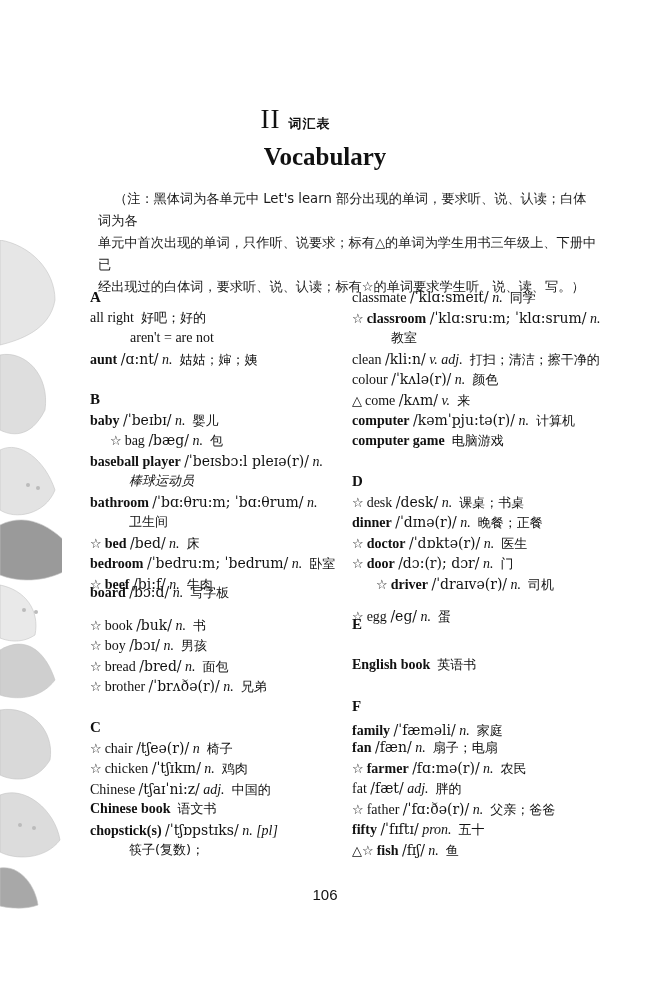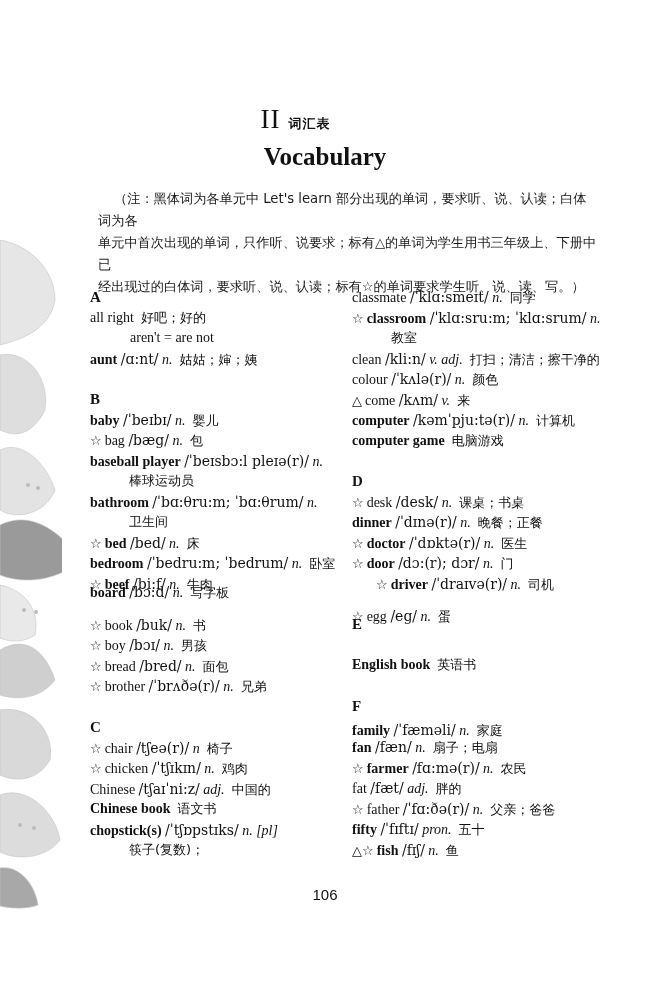--- a/index.html
+++ b/index.html
@@ -77,23 +77,23 @@
   <p>经出现过的白体词，要求听、说、认读；标有☆的单词要求学生听、说、读、写。）</p>
 </div>
 
 <div id="colLeft" class="col left" style="top:0;height:983px">
     <div class="line letter" style="top: 287px;">A</div>
     <div class="line" style="top: 307.5px;"><span>all right</span>&nbsp;&nbsp;<span class="cn">好吧；好的</span></div>
     <div class="line" style="top: 328px; margin-left: 40px;"><span>aren't = are not</span></div>
     <div class="line" style="top: 348.5px;"><span class="hw-bold">aunt</span> <span class="phon">/ɑ:nt/</span> <span class="pos">n.</span>&nbsp;&nbsp;<span class="cn">姑姑；婶；姨</span></div>
     <div class="line letter" style="top: 389px;">B</div>
     <div class="line" style="top: 409.5px;"><span class="hw-bold">baby</span> <span class="phon">/ˈbeɪbɪ/</span> <span class="pos">n.</span>&nbsp;&nbsp;<span class="cn">婴儿</span></div>
-    <div class="line" style="top: 430px;"><span class="mark">☆</span><span>bag</span> <span class="phon">/bæg/</span> <span class="pos">n.</span>&nbsp;&nbsp;<span class="cn">包</span></div>
+    <div class="line" style="top: 430px; margin-left: 20px;"><span class="mark">☆</span><span>bag</span> <span class="phon">/bæg/</span> <span class="pos">n.</span>&nbsp;&nbsp;<span class="cn">包</span></div>
     <div class="line" style="top: 450.5px;"><span class="hw-bold">baseball player</span> <span class="phon">/ˈbeɪsbɔ:l pleɪə(r)/</span> <span class="pos">n.</span></div>
-    <div class="line indent" style="top: 471px;"><span class="cn">棒球运动员</span></div>
+    <div class="line indent" style="top: 471px; font-style: italic;"><span class="cn">棒球运动员</span></div>
     <div class="line" style="top: 491.5px;"><span class="hw-bold">bathroom</span> <span class="phon">/ˈbɑ:θru:m; ˈbɑ:θrum/</span> <span class="pos">n.</span></div>
     <div class="line indent" style="top: 512px;"><span class="cn">卫生间</span></div>
     <div class="line" style="top: 532.5px;"><span class="mark">☆</span><span class="hw-bold">bed</span> <span class="phon">/bed/</span> <span class="pos">n.</span>&nbsp;&nbsp;<span class="cn">床</span></div>
     <div class="line" style="top: 553px;"><span class="hw-bold">bedroom</span> <span class="phon">/ˈbedru:m; ˈbedrum/</span> <span class="pos">n.</span>&nbsp;&nbsp;<span class="cn">卧室</span></div>
     <div class="line" style="top: 573.5px;"><span class="mark">☆</span><span class="hw-bold">beef</span> <span class="phon">/bi:f/</span> <span class="pos">n.</span>&nbsp;&nbsp;<span class="cn">牛肉</span></div>
     <div class="line" style="top: 582px; text-align: center;"><span class="hw-bold">board</span> <span class="phon">/bɔ:d/</span> <span class="pos">n.</span>&nbsp;&nbsp;<span class="cn">写字板</span></div>
     <div class="line" style="top: 614.5px;"><span class="mark">☆</span><span>book</span> <span class="phon">/buk/</span> <span class="pos">n.</span>&nbsp;&nbsp;<span class="cn">书</span></div>
     <div class="line" style="top: 635px;"><span class="mark">☆</span><span>boy</span> <span class="phon">/bɔɪ/</span> <span class="pos">n.</span>&nbsp;&nbsp;<span class="cn">男孩</span></div>
     <div class="line" style="top: 655.5px;"><span class="mark">☆</span><span>bread</span> <span class="phon">/bred/</span> <span class="pos">n.</span>&nbsp;&nbsp;<span class="cn">面包</span></div>
     <div class="line" style="top: 676px;"><span class="mark">☆</span><span>brother</span> <span class="phon">/ˈbrʌðə(r)/</span> <span class="pos">n.</span>&nbsp;&nbsp;<span class="cn">兄弟</span></div>

